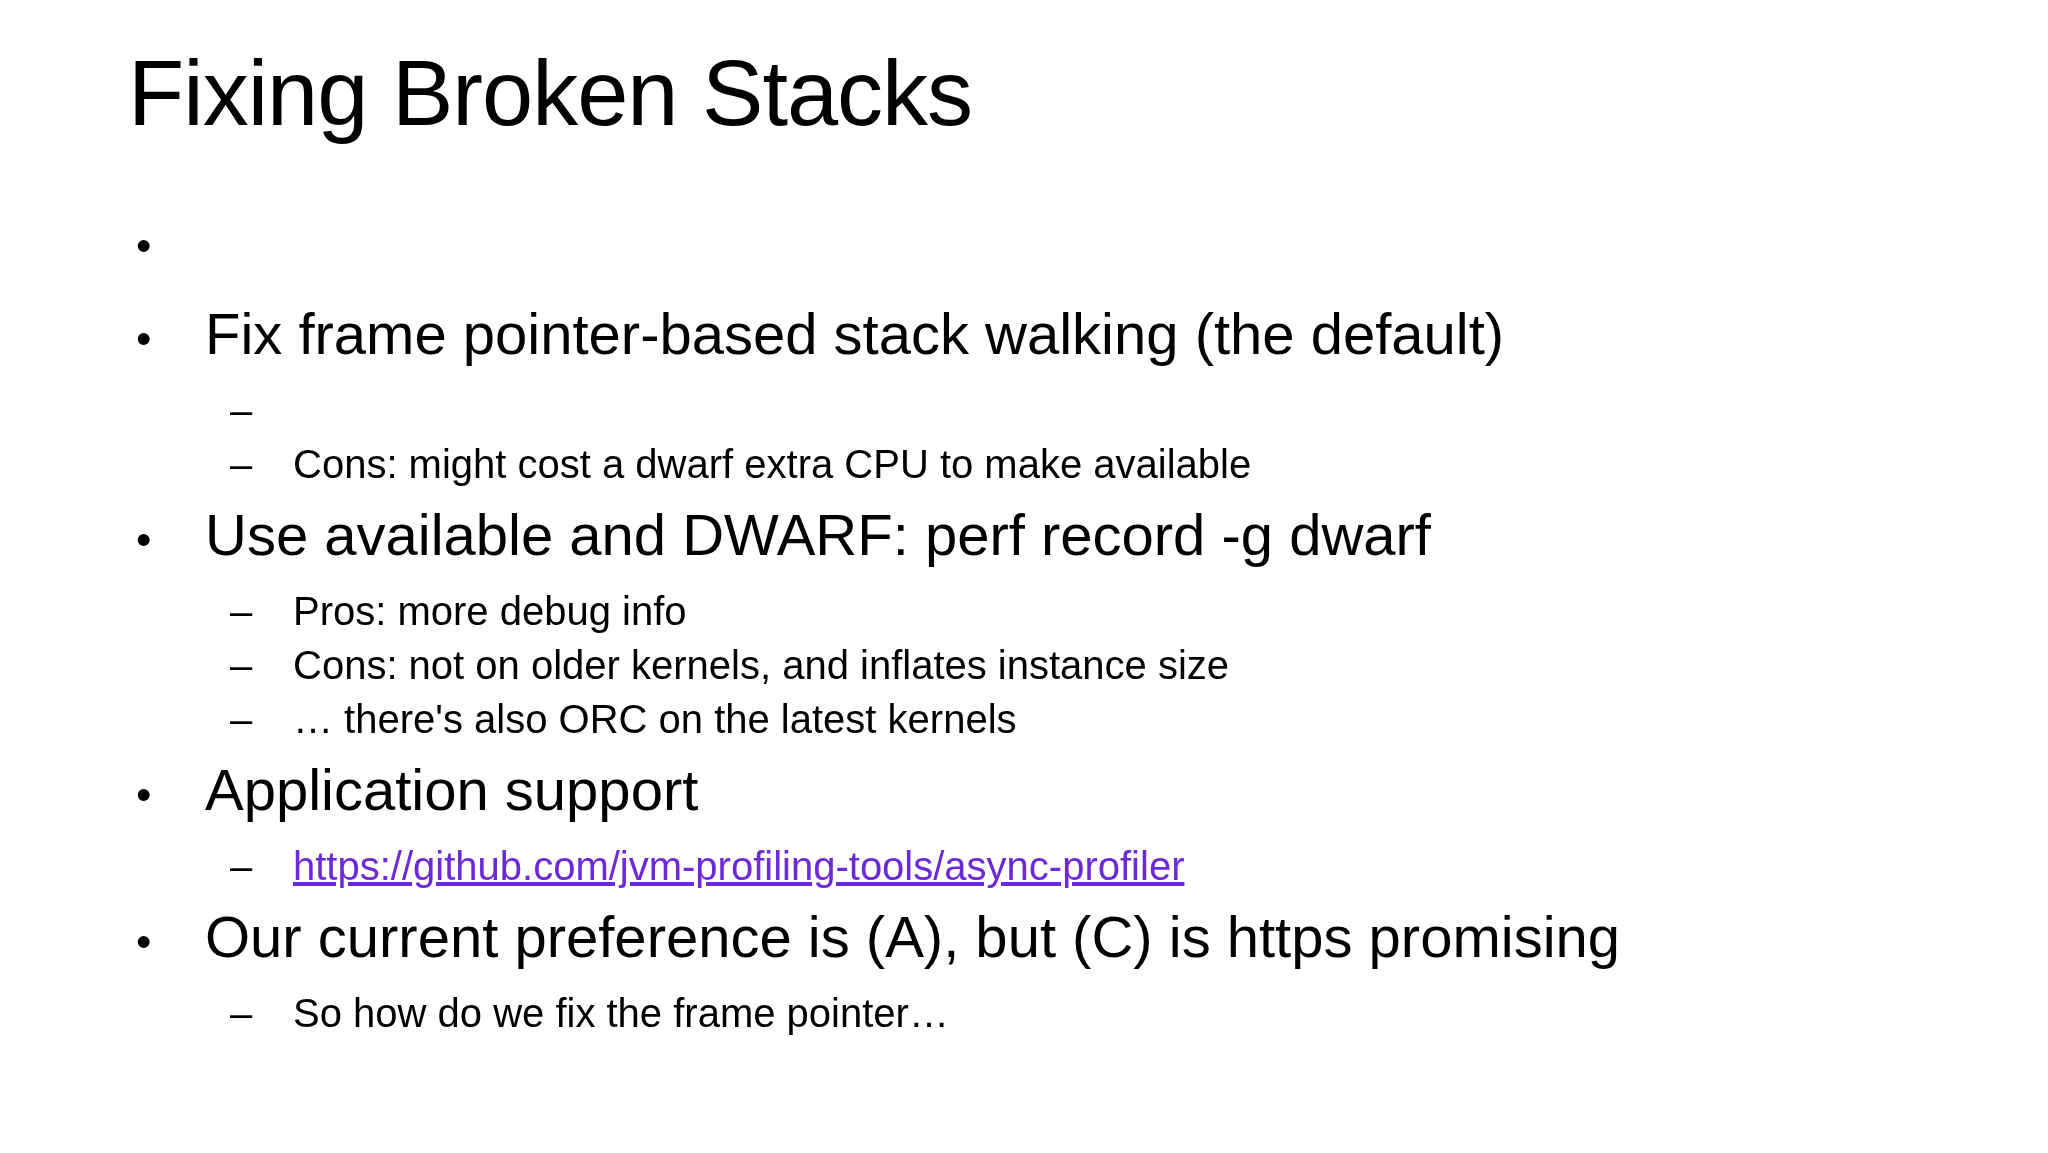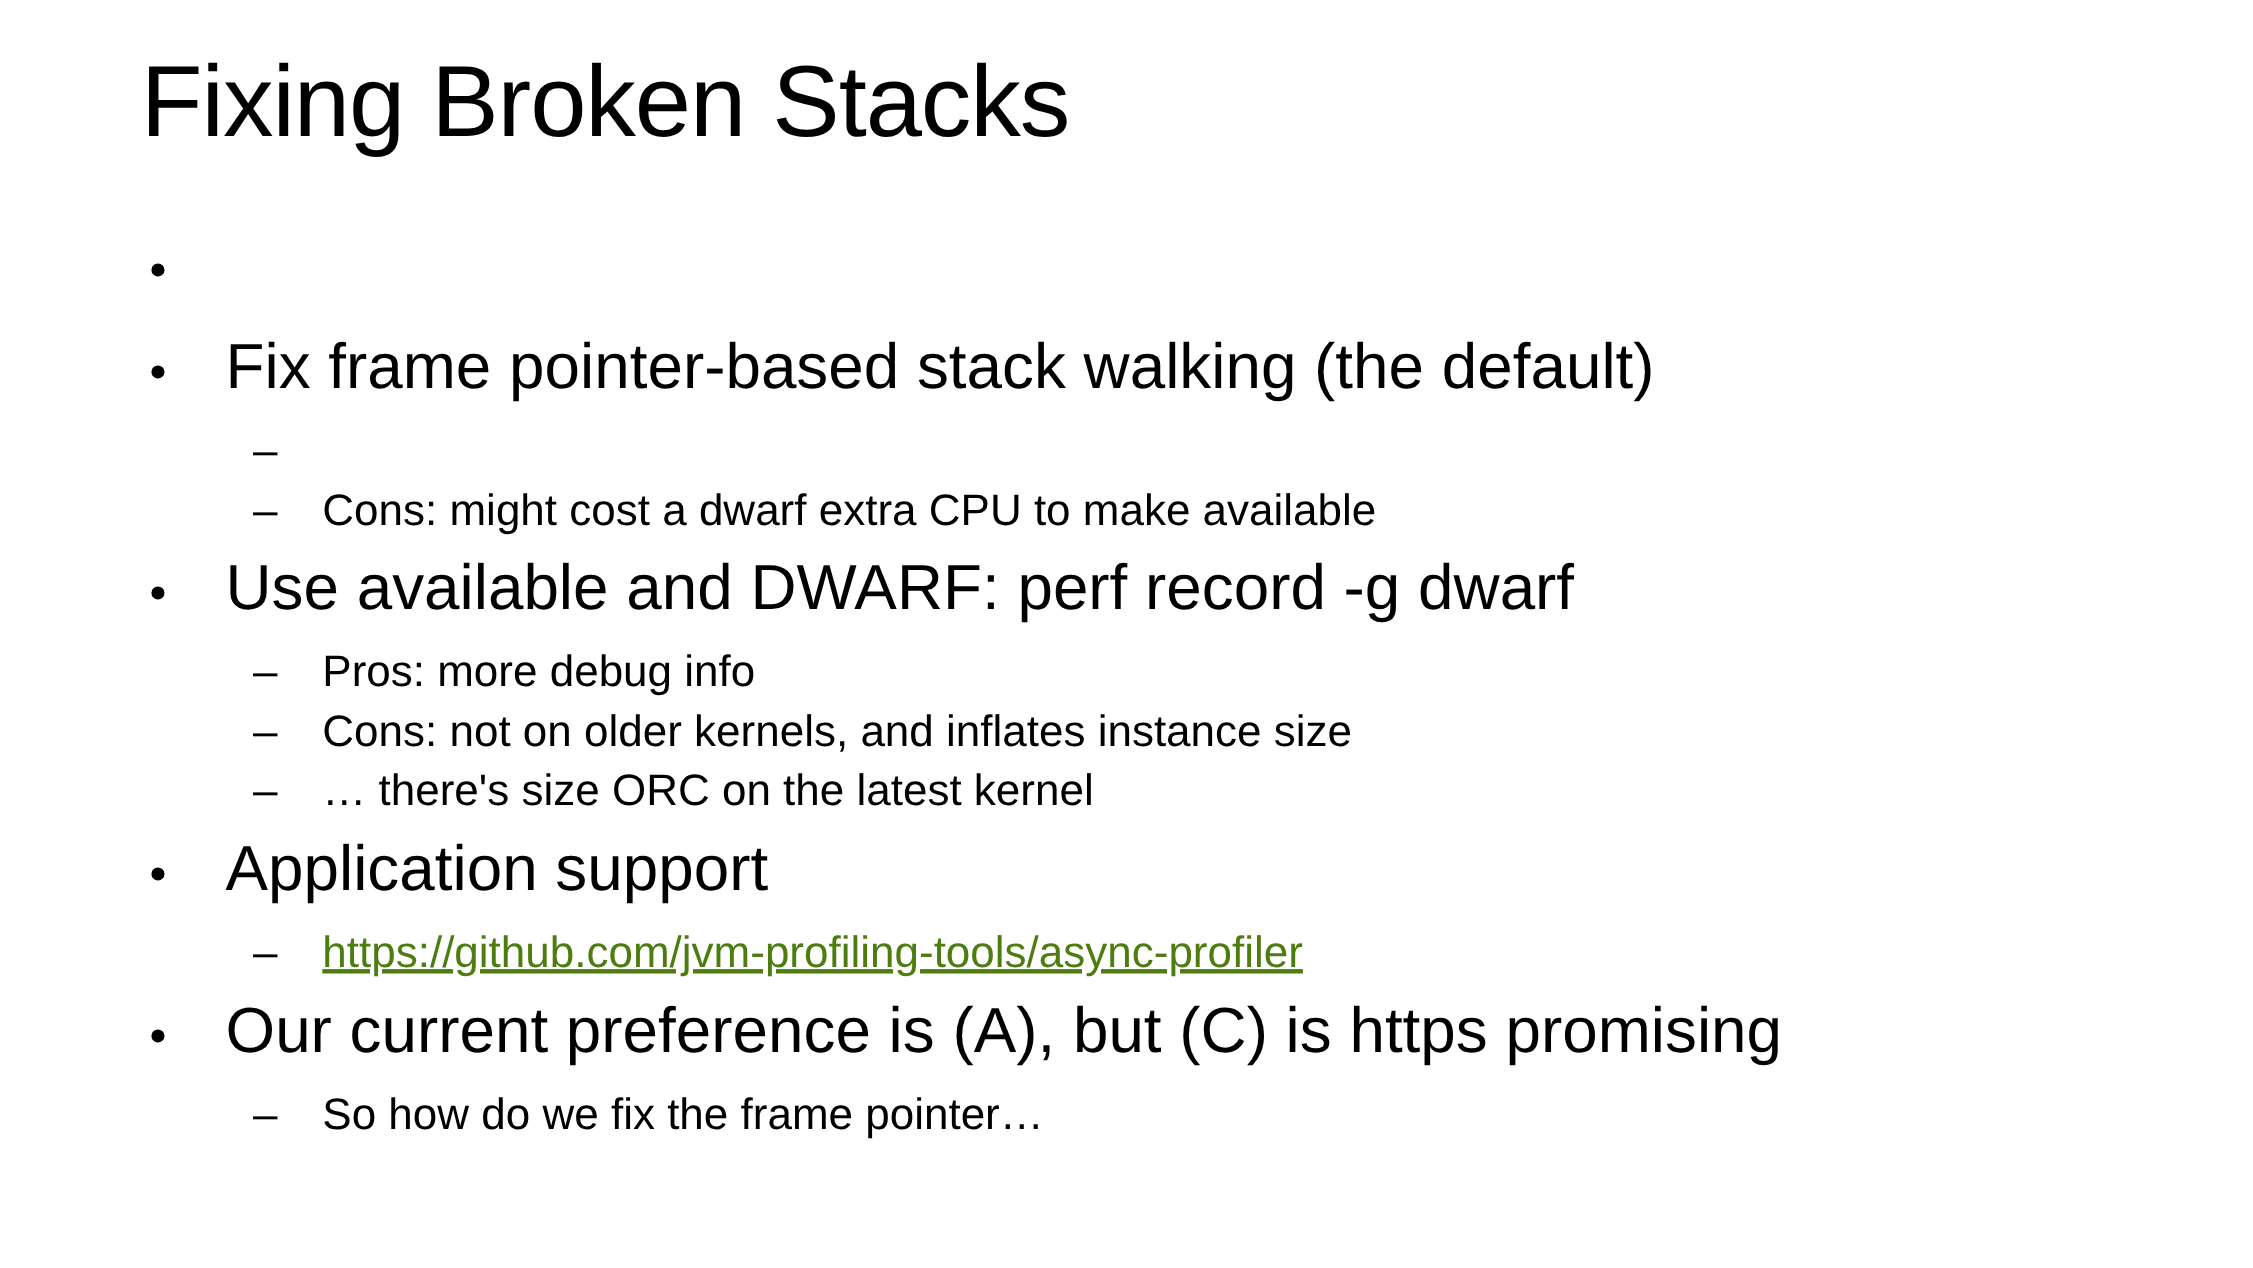--- a/index.html
+++ b/index.html
@@ -46,21 +46,21 @@
     padding-left: 230px;
     font-size: 40px;
     line-height: 54px;
   }
   .l2 .marker {
     flex: none;
     width: 63px;
   }
   .txt { display: inline-block; }
   a.link {
-    color: #4d7c0f;
+    color: #6d28d9;
     text-decoration: underline;
     cursor: pointer;
   }
 </style>
 </head>
 <body>
 
 <div class="slide">
   <h1 class="title">Fixing Broken Stacks</h1>
 
@@ -94,21 +94,21 @@
       <span class="txt">Pros: more debug info</span>
     </div>
 
     <div class="li l2">
       <span class="marker">–</span>
       <span class="txt">Cons: not on older kernels, and inflates instance size</span>
     </div>
 
     <div class="li l2">
       <span class="marker">–</span>
-      <span class="txt">… there's size ORC on the latest kernel</span>
+      <span class="txt">… there's also ORC on the latest kernels</span>
     </div>
 
     <div class="li l1">
       <span class="marker">•</span>
       <span class="txt">Application support</span>
     </div>
 
     <div class="li l2">
       <span class="marker">–</span>
       <a class="txt link">https://github.com/jvm-profiling-tools/async-profiler</a>

